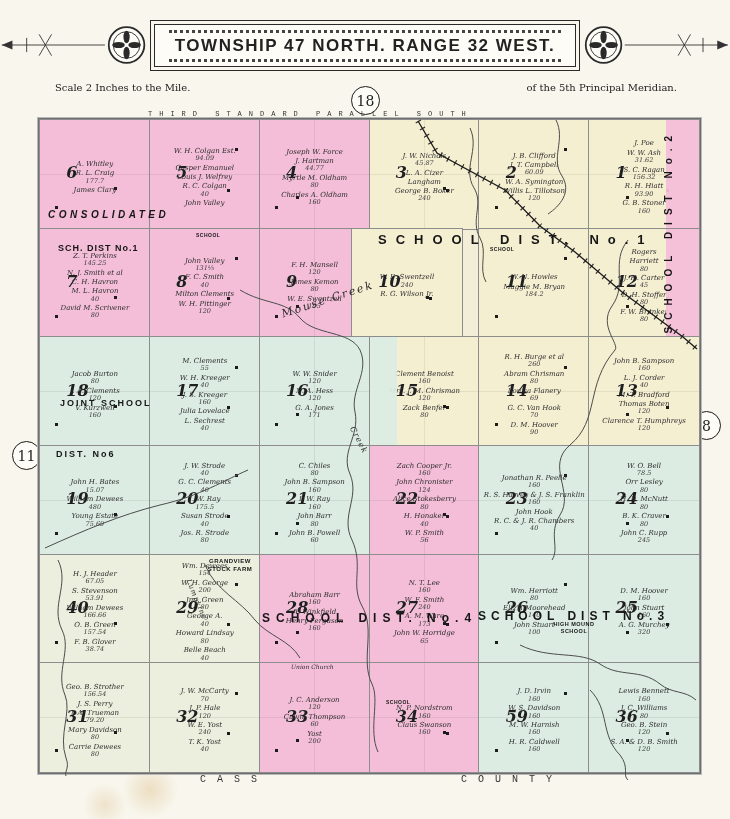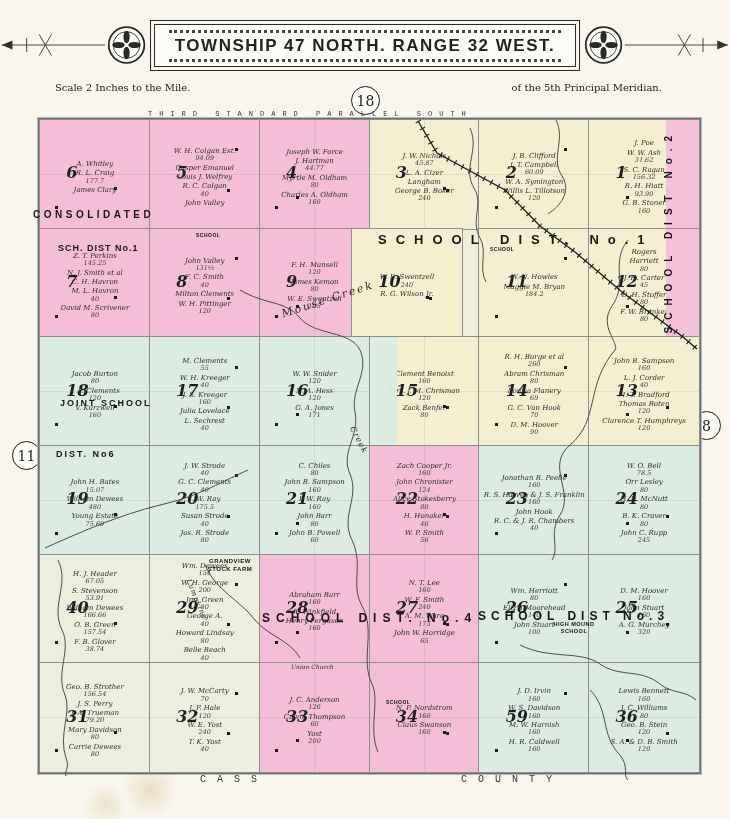--- a/index.html
+++ b/index.html
@@ -12,21 +12,21 @@
     font-family:"Liberation Sans", sans-serif;color:#222;}
   
   .banner{position:absolute;left:0;top:14px;width:730px;height:62px;display:flex;align-items:center;justify-content:center;}
   .banner svg{display:block;}
   .title-box{border:1px solid #2a2a2a;box-shadow:0 0 0 3px #f8f6ed,0 0 0 4px #2a2a2a;
     padding:5px 14px 4px;background:#fdfcf6;margin:0 8px;}
   .title-inner{border-top:3px dotted #444;border-bottom:3px dotted #444;padding:3px 6px;
     font-weight:bold;font-size:17px;letter-spacing:1.5px;white-space:nowrap;font-family:"Liberation Sans",sans-serif;}
   .notes{position:absolute;top:82px;left:0;width:730px;font-size:10px;font-family:"DejaVu Serif",serif;}
   .note-l{position:absolute;left:55px;top:0;}
-  .note-r{position:absolute;right:68px;top:0;}
+  .note-r{position:absolute;right:53px;top:0;}
   
   .pgc{position:absolute;width:27px;height:27px;border:1.5px solid #1a1a1a;border-radius:50%;
     background:#fdfcf6;display:flex;align-items:center;justify-content:center;
     font-family:"DejaVu Serif",serif;font-size:14px;}
   .pgc18{left:351px;top:86px;}
   .pgc8{left:692px;top:411px;}
   .pgc11{left:12px;top:441px;}
   
   .map{position:absolute;left:38px;top:118px;width:659px;height:652px;border:2px solid #6e6e6e;
     box-shadow:0 0 0 1px #b9b9b9;background:#f2eed8;}
@@ -393,21 +393,21 @@
     <g>
       <path d="M418,121 L437,153 L505,190 L540,226 L575,252 L622,292 L683,337 L697,349" stroke="#1a1a1a" stroke-width="1.3" fill="none"></path>
       <path d="M418,121 L437,153 L505,190 L540,226 L575,252 L622,292 L683,337 L697,349" stroke="#1a1a1a" stroke-width="6" fill="none" stroke-dasharray="1.2,7" opacity="0.9"></path>
     </g>
   </svg>
 
   <div class="ov">
       <div class="ml bd" style="left: 148px; top: 110px; font-size: 7px; letter-spacing: 7px;">THIRD STANDARD PARALLEL SOUTH</div>
       <div class="ml bd" style="left: 200px; top: 774px; font-size: 10px; letter-spacing: 11px;">CASS</div>
       <div class="ml bd" style="left: 428px; top: 774px; font-size: 10px; letter-spacing: 11px; margin-left: 33px;">COUNTY</div>
-      <div class="ml db" style="left: 33px; top: 209px; font-size: 10px; letter-spacing: 3.5px;">CONSOLIDATED</div>
+      <div class="ml db" style="left: 48px; top: 209px; font-size: 10px; letter-spacing: 3.5px; font-style: italic;">CONSOLIDATED</div>
       <div class="ml db" style="left: 378px; top: 232px; font-size: 13px; letter-spacing: 9px;">SCHOOL DIST. No.1</div>
       <div class="ml db" style="left: 58px; top: 243px; font-size: 9px; letter-spacing: 1px;">SCH. DIST No.1</div>
       <div class="ml db" style="left: 580px; top: 240px; font-size: 10px; letter-spacing: 7px; width: 176px; transform: rotate(-90deg); transform-origin: center center;">SCHOOL DIST No.2</div>
       <div class="ml db" style="left: 60px; top: 398px; font-size: 9px; letter-spacing: 2px;">JOINT SCHOOL</div>
       <div class="ml db" style="left: 56px; top: 449px; font-size: 9px; letter-spacing: 2px;">DIST. No6</div>
       <div class="ml db" style="left: 262px; top: 611px; font-size: 12px; letter-spacing: 6px;">SCHOOL DIST. No.4</div>
       <div class="ml db" style="left: 478px; top: 609px; font-size: 12px; letter-spacing: 5px;">SCHOOL DIST No.3</div>
       <div class="ml ds wrap" style="left: 198px; top: 558px; font-size: 6px; letter-spacing: 0.5px; width: 64px; white-space: normal;">GRANDVIEW STOCK FARM</div>
       <div class="ml ds wrap" style="left: 548px; top: 621px; font-size: 5.5px; letter-spacing: 0.5px; width: 52px; white-space: normal;">HIGH MOUND SCHOOL</div>
       <div class="ml it" style="left: 291px; top: 663px; font-size: 6px; letter-spacing: 0px;">Union Church</div>

